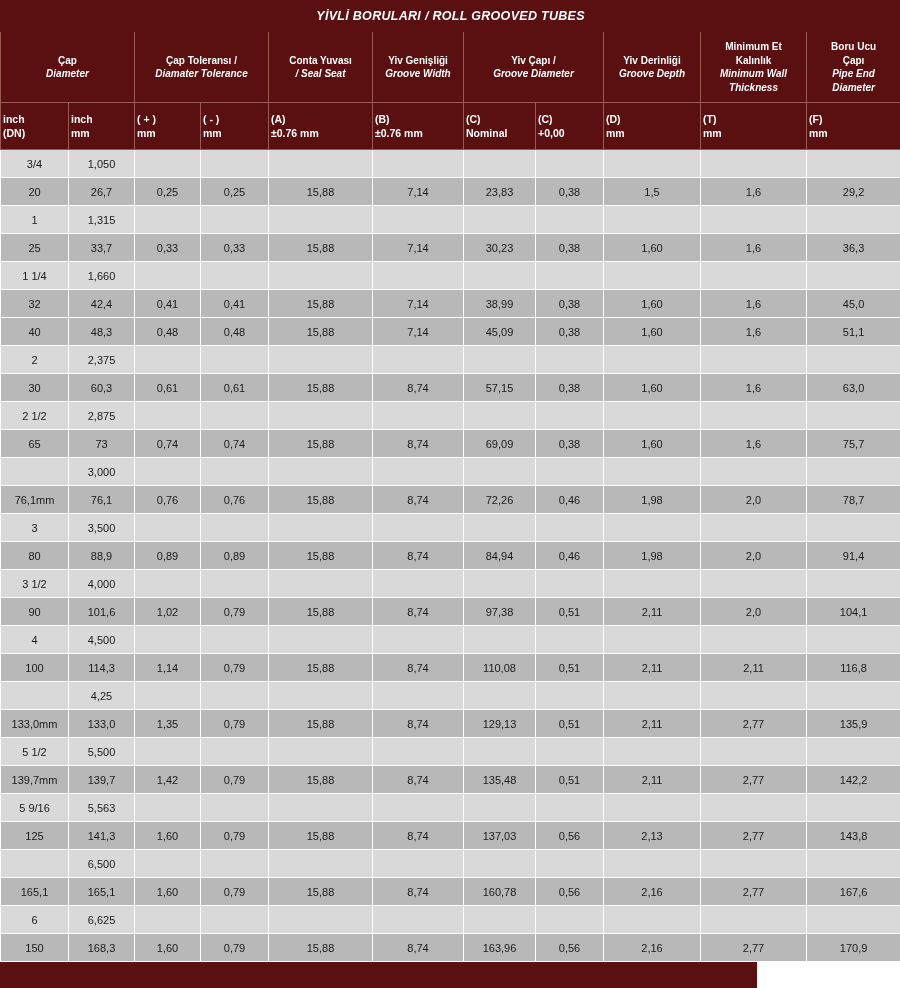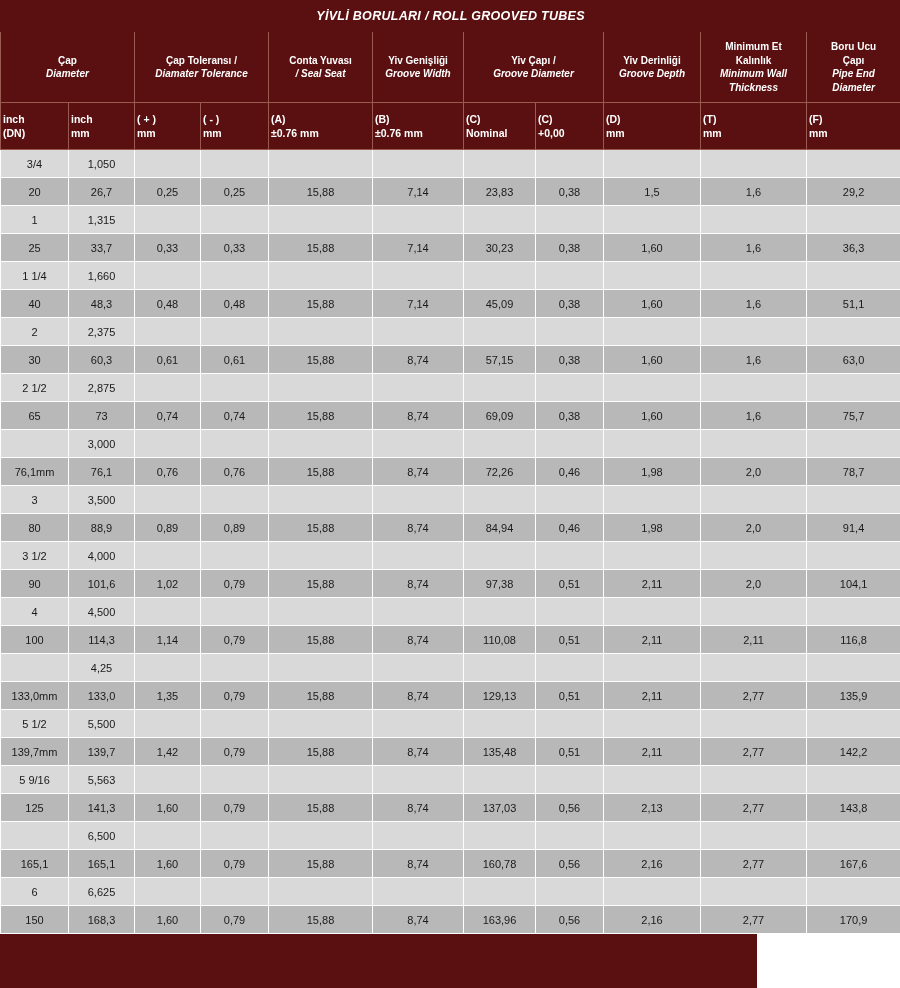--- a/index.html
+++ b/index.html
@@ -244,20 +244,33 @@
           <td class="empty"></td>
           <td class="empty"></td>
           <td class="empty"></td>
           <td class="empty"></td>
           <td class="empty"></td>
           <td class="empty"></td>
           <td class="empty"></td>
           <td class="empty"></td>
         </tr>
         <tr class="data dark">
+          <td>32</td>
+          <td>42,4</td>
+          <td>0,41</td>
+          <td>0,41</td>
+          <td>15,88</td>
+          <td>7,14</td>
+          <td>38,99</td>
+          <td>0,38</td>
+          <td>1,60</td>
+          <td>1,6</td>
+          <td>45,0</td>
+        </tr>
+        <tr class="data dark">
           <td>40</td>
           <td>48,3</td>
           <td>0,48</td>
           <td>0,48</td>
           <td>15,88</td>
           <td>7,14</td>
           <td>45,09</td>
           <td>0,38</td>
           <td>1,60</td>
           <td>1,6</td>

